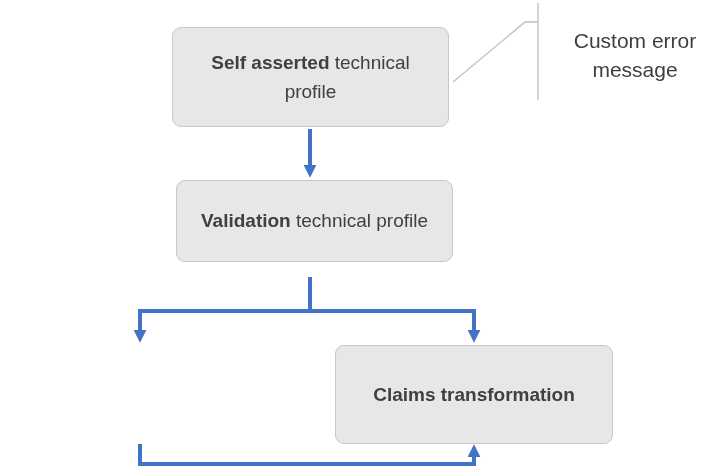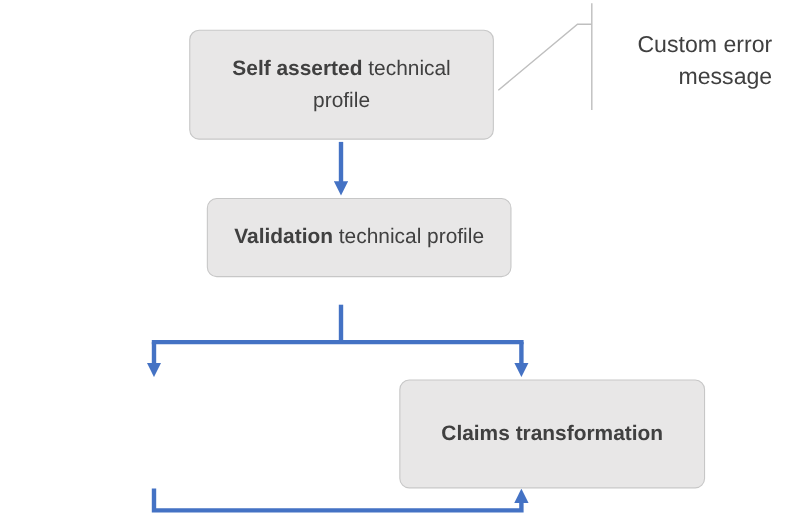--- a/index.html
+++ b/index.html
@@ -32,23 +32,23 @@
     line-height: 1.55;
     display: flex;
     align-items: center;
     justify-content: center;
     text-align: center;
     padding: 20px 12px;
   }
   .node .b { font-weight: 700; }
 
   #node-self-asserted   { left: 172px; top:  27px; width: 277px; height: 100px; }
-  #node-validation      { left: 188px; top: 180px; width: 277px; height:  72px; }
+  #node-validation      { left: 176px; top: 180px; width: 277px; height:  82px; }
   #node-claims-tp       { left:   2px; top: 346px; width: 276px; height:  98px; }
-  #node-claims          { left: 335px; top: 345px; width: 278px; height:  99px; margin-left: 28px; }
+  #node-claims          { left: 335px; top: 345px; width: 278px; height:  99px; }
 
   .overlay {
     position: absolute;
     left: 0; top: 0;
     width: 727px; height: 470px;
     pointer-events: none;
   }
   .edge {
     stroke: var(--arrow);
     stroke-width: 4;
@@ -57,27 +57,27 @@
   }
   .ah { fill: var(--arrow); }
   .leader {
     stroke: var(--leader);
     stroke-width: 1.3;
     fill: none;
   }
 
   .callout-text {
     position: absolute;
-    left: 530px;
+    left: 549px;
     top: 27px;
     width: 172px;
     color: var(--text);
     font-size: 21px;
     line-height: 1.38;
-    text-align: right;
+    text-align: center;
   }
 </style>
 </head>
 <body>
 
 <div class="canvas">
 
   <div class="node" id="node-self-asserted">
     <div>
       <span class="b">Self asserted</span><span> technical profile</span>

